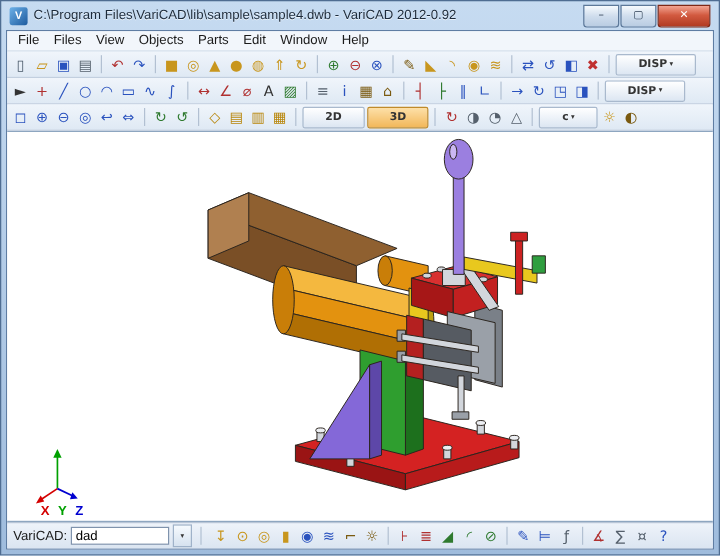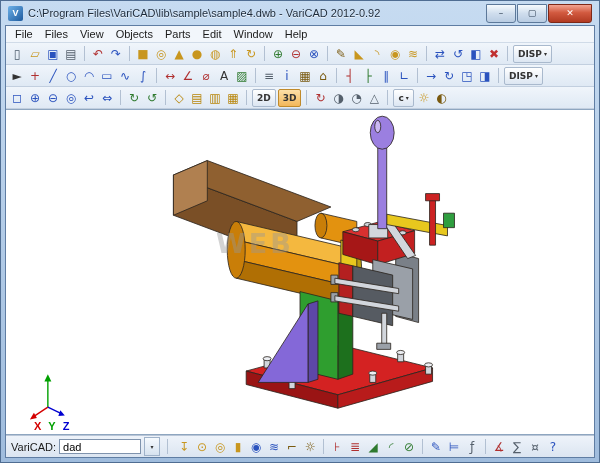--- a/index.html
+++ b/index.html
@@ -22,21 +22,21 @@
   
   .client{flex:1;display:flex;flex-direction:column;min-height:0;border:1px solid #5f7da3;background:#e9f0f9;}
   .menubar{height:16px;flex:0 0 auto;display:flex;align-items:center;gap:2px;padding:0 4px;
     background:#f2f6fb;border-bottom:1px solid #d0dbe8;font-size:11px;}
   .menu-item{padding:0 5px;color:#1a1a1a;}
   .toolbar{height:21px;flex:0 0 auto;display:flex;align-items:center;padding:0 2px;
     background:linear-gradient(#f0f5fb,#dfe9f4);border-bottom:1px solid #c2cfdf;}
   .tbico{width:18px;height:18px;font-size:12px;line-height:18px;text-align:center;border-radius:2px;
     flex:0 0 auto;font-family:"DejaVu Sans",sans-serif;cursor:default;}
   .tbsep{width:1px;height:15px;background:#b2c0d2;margin:0 4px;flex:0 0 auto;}
-  .toolbar .haslabel,.commandbar .haslabel{width:auto;height:16px;padding:0 4px;font-size:9px;font-weight:bold;
+  .toolbar .haslabel,.commandbar .haslabel{width:auto;height:16px;padding:0 18px;font-size:9px;font-weight:bold;
     color:#333;border:1px solid #a9b9cd;border-radius:2px;line-height:14px;
     background:linear-gradient(#ffffff,#dce6f2);display:inline-flex;align-items:center;gap:2px;margin:0 1px;}
   .toolbar .pressed{background:linear-gradient(#fde0a8,#f2b75a);border-color:#c08a2a;}
   .drop{font-size:6px;color:#333;}
   
   .viewport{flex:1;min-height:0;position:relative;background:#ffffff;
     border-top:1px solid #8ea6c0;border-bottom:1px solid #8ea6c0;overflow:hidden;}
   .viewport svg{position:absolute;left:0;top:0;width:100%;height:100%;}
   .model polygon,.model rect,.model ellipse{stroke:#2a241e;stroke-width:.8;stroke-linejoin:round;}
   .triad line{stroke-width:1.4;}
@@ -299,21 +299,20 @@
         <g class="triad">
           <line x1="42" y1="288" x2="42" y2="262" stroke="#00a000"></line>
           <polygon points="42,256 38.5,263 45.5,263" fill="#00a000"></polygon>
           <line x1="42" y1="288" x2="28" y2="297" stroke="#d40000"></line>
           <polygon points="24,300 31,298.5 28,293.5" fill="#d40000"></polygon>
           <line x1="42" y1="288" x2="55" y2="294" stroke="#0000d0"></line>
           <polygon points="59,296 52.5,296.5 54.5,291" fill="#0000d0"></polygon>
         </g>
       </svg>
 
-      <div class="watermark">WEB</div>
 
       <div class="axis-labels">
         <span style="color: rgb(212, 0, 0);">X</span><span style="color: rgb(0, 160, 0);">Y</span><span style="color: rgb(0, 0, 208);">Z</span>
       </div>
     </div>
 
     <div class="commandbar">
       <span class="cmd-label">VariCAD:</span>
       <input class="cmd-input" value="dad" style="">
       <span class="cmd-drop drop">▾</span>

